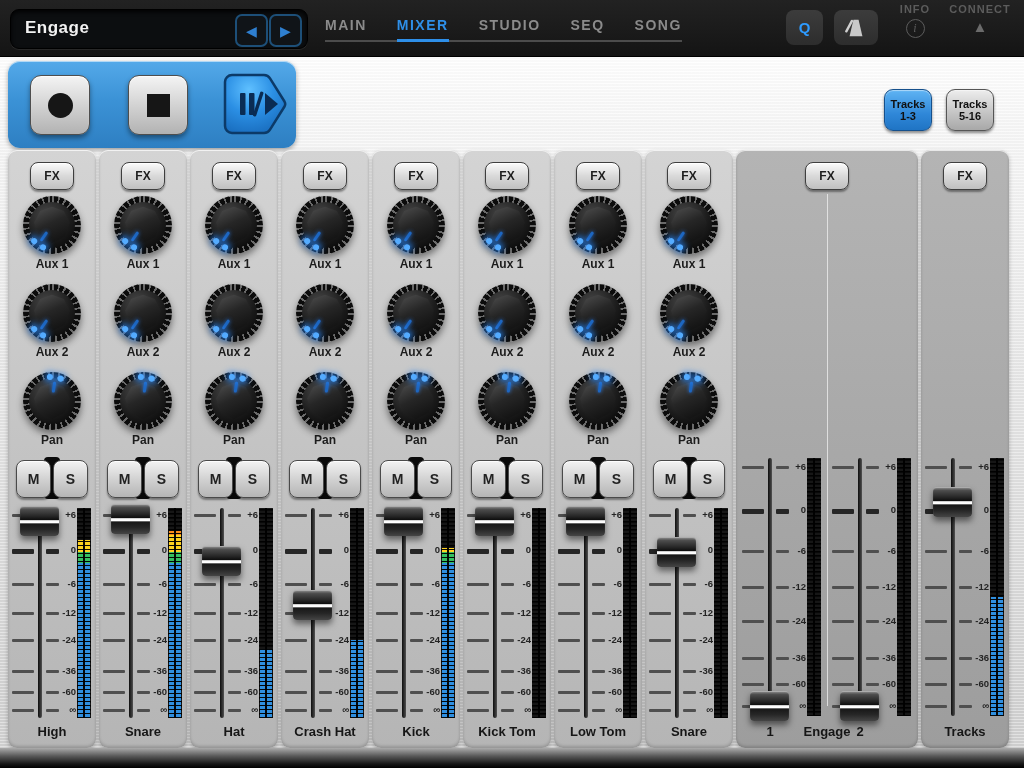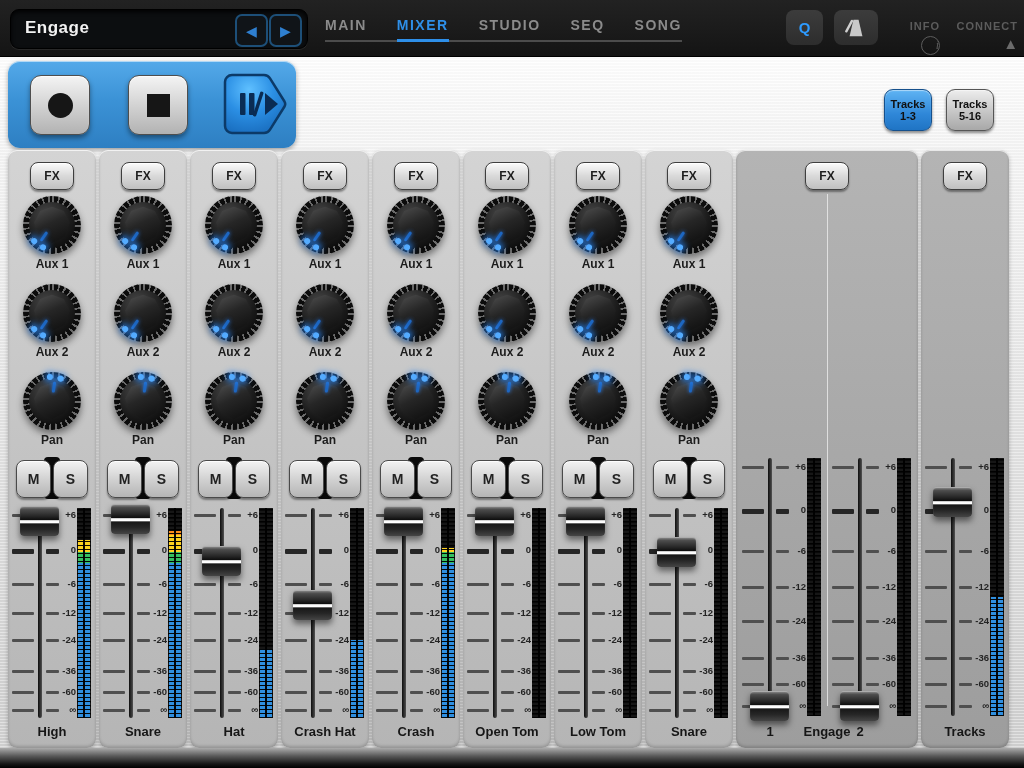--- a/index.html
+++ b/index.html
@@ -44,21 +44,21 @@
     position:absolute;left:786px;top:10px;width:37px;height:35px;border-radius:8px;
     background:linear-gradient(180deg,#3c3c3c,#2d2d2d);
     display:flex;align-items:center;justify-content:center;
     color:#2e9bff;font-weight:bold;font-size:15px;cursor:pointer;
   }
   #metronome-button{
     position:absolute;left:834px;top:10px;width:44px;height:35px;border-radius:8px;
     background:linear-gradient(180deg,#3c3c3c,#2d2d2d);
     display:flex;align-items:center;justify-content:center;cursor:pointer;
   }
-  .topbar-group{position:absolute;top:20px;text-align:right;}
+  .topbar-group{position:absolute;top:3px;text-align:center;}
   #info-group{left:890px;width:50px;}
   #connect-group{left:942px;width:76px;}
   .topbar-label{color:#5c5c5c;font-size:11px;font-weight:bold;letter-spacing:1px;}
   #info-icon{
     display:inline-block;margin-top:4px;width:17px;height:17px;border:1.5px solid #5c5c5c;border-radius:50%;
     color:#5c5c5c;font-family:"Liberation Serif",serif;font-style:italic;font-size:12px;line-height:17px;
   }
   #connect-icon{color:#6b6b6b;font-size:15px;margin-top:3px;}
 
   
@@ -631,21 +631,21 @@
           <div class="f-label" style="top: 195.6px;">∞</div>
           <div class="meter">
             <div class="unlit"></div>
             <div class="m-fill" style="height: 81%;">
               <div class="m-grad" style="height: 210px; background: linear-gradient(to top, rgb(47, 143, 224) 0%, rgb(47, 143, 224) 74%, rgb(53, 192, 96) 74%, rgb(53, 192, 96) 79%, rgb(255, 210, 31) 79%, rgb(255, 210, 31) 87%, rgb(255, 140, 26) 87%, rgb(255, 140, 26) 100%);"></div>
             </div>
             <div class="seg"></div>
           </div>
           <div class="f-cap" style="top: -2.4px;"></div>
         </div>
-        <div class="ch-name">Crash</div>
+        <div class="ch-name">Kick</div>
       </div>
       <div class="strip">
         <div class="fx-btn">FX</div>
         <div class="knob-block" style="top: 46px;">
           <div class="knob">
             <div class="cap"></div>
             <div class="facet"></div>
             <div class="ind" style="--a: 215deg;"></div>
             <div class="led" style="--a: 202deg;"></div>
             <div class="led" style="--a: 228deg;"></div>
@@ -703,21 +703,21 @@
           <div class="f-tick-l" style="top: 200.6px;"></div>
           <div class="f-tick-r" style="top: 200.6px;"></div>
           <div class="f-label" style="top: 195.6px;">∞</div>
           <div class="meter">
             <div class="unlit"></div>
             <div class="m-fill" style="height: 0%;"></div>
             <div class="seg"></div>
           </div>
           <div class="f-cap" style="top: -2.4px;"></div>
         </div>
-        <div class="ch-name">Open Tom</div>
+        <div class="ch-name">Kick Tom</div>
       </div>
       <div class="strip">
         <div class="fx-btn">FX</div>
         <div class="knob-block" style="top: 46px;">
           <div class="knob">
             <div class="cap"></div>
             <div class="facet"></div>
             <div class="ind" style="--a: 215deg;"></div>
             <div class="led" style="--a: 202deg;"></div>
             <div class="led" style="--a: 228deg;"></div>

